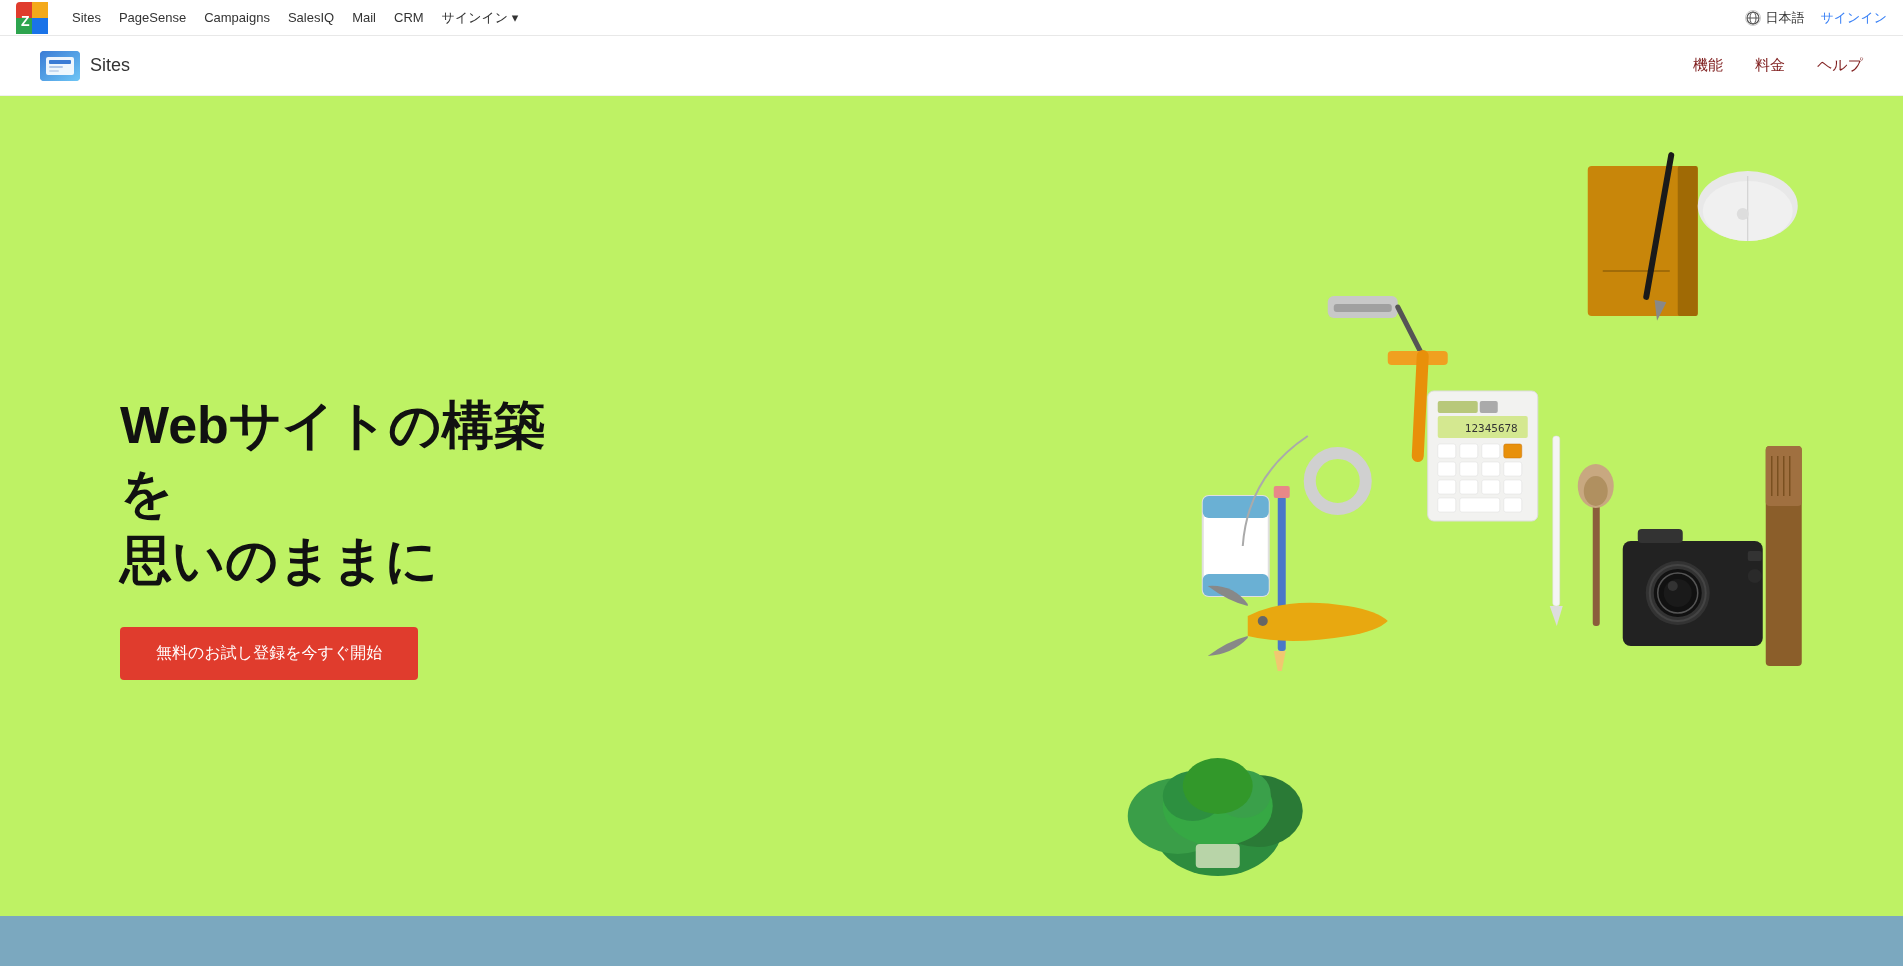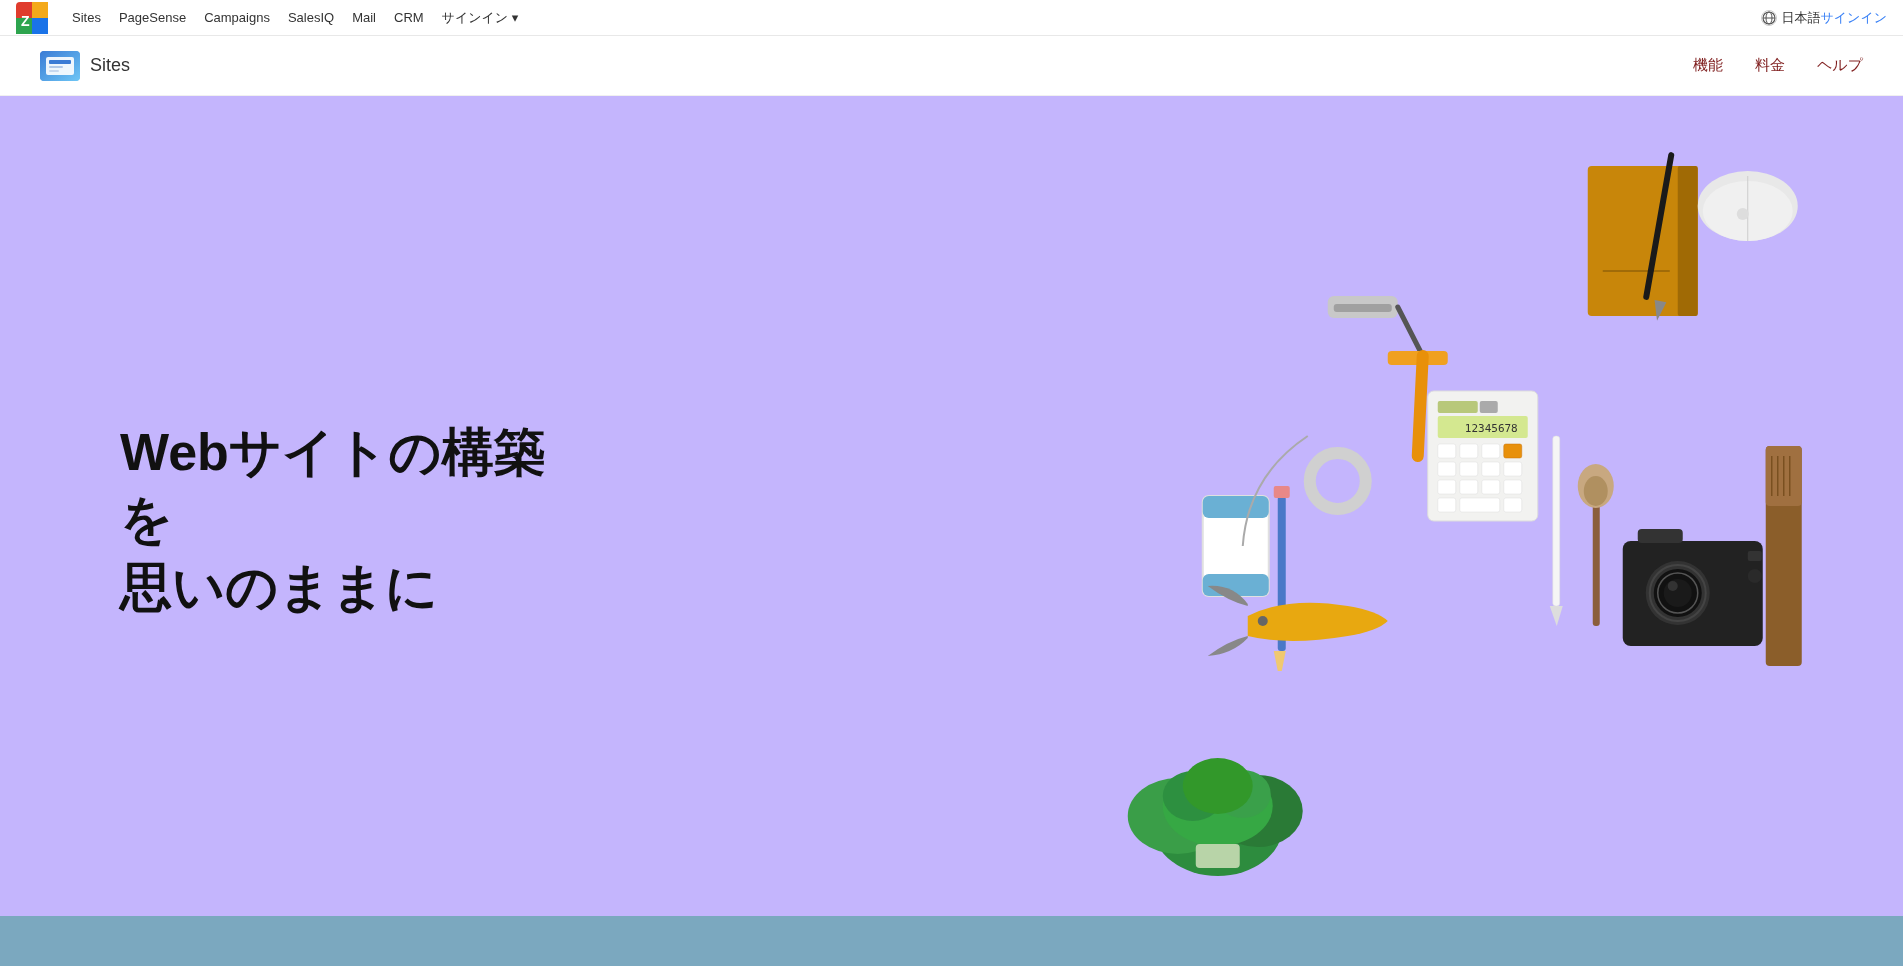--- a/index.html
+++ b/index.html
@@ -32,20 +32,21 @@
     }
     .top-nav-link {
       font-size: 13px;
       color: #333;
       cursor: pointer;
       white-space: nowrap;
     }
     .top-nav-right {
       display: flex;
       align-items: flex-end;
+      gap: 16px;
       margin-left: auto;
     }
     .lang-btn {
       display: flex;
       align-items: center;
       gap: 4px;
       font-size: 13px;
       color: #333;
       cursor: pointer;
     }
@@ -107,21 +108,21 @@
       font-size: 15px;
       color: #7f1d1d;
       cursor: pointer;
       white-space: nowrap;
     }
 
     
     .hero {
       display: flex;
       min-height: 820px;
-      background: #c4b5fd;
+      background: #bef264;
       position: relative;
       overflow: hidden;
     }
     .hero-left {
       flex: 0 0 50%;
       padding: 120px 60px 60px 120px;
       display: flex;
       flex-direction: column;
       justify-content: center;
       z-index: 2;
@@ -236,20 +237,21 @@
   </div>
 </nav>
 
 <section class="hero">
   <div class="hero-left">
     <h1 class="hero-title">
       <span>Webサイトの構築</span><br>
       <span>を</span><br>
       <span>思いのままに</span>
     </h1>
+    <button class="hero-cta">無料のお試し登録を今すぐ開始</button>
   </div>
 
   <div class="hero-right">
 
     <svg width="100%" height="100%" viewBox="0 0 760 820" preserveAspectRatio="xMidYMid meet" style="position:absolute;top:0;left:0;">
 
       <rect x="540" y="70" width="110" height="150" rx="4" fill="#c8860a"></rect>
       <rect x="630" y="70" width="20" height="150" rx="2" fill="#a06a05"></rect>
       <line x1="555" y1="175" x2="622" y2="175" stroke="rgba(0,0,0,0.2)" stroke-width="2"></line>
 

